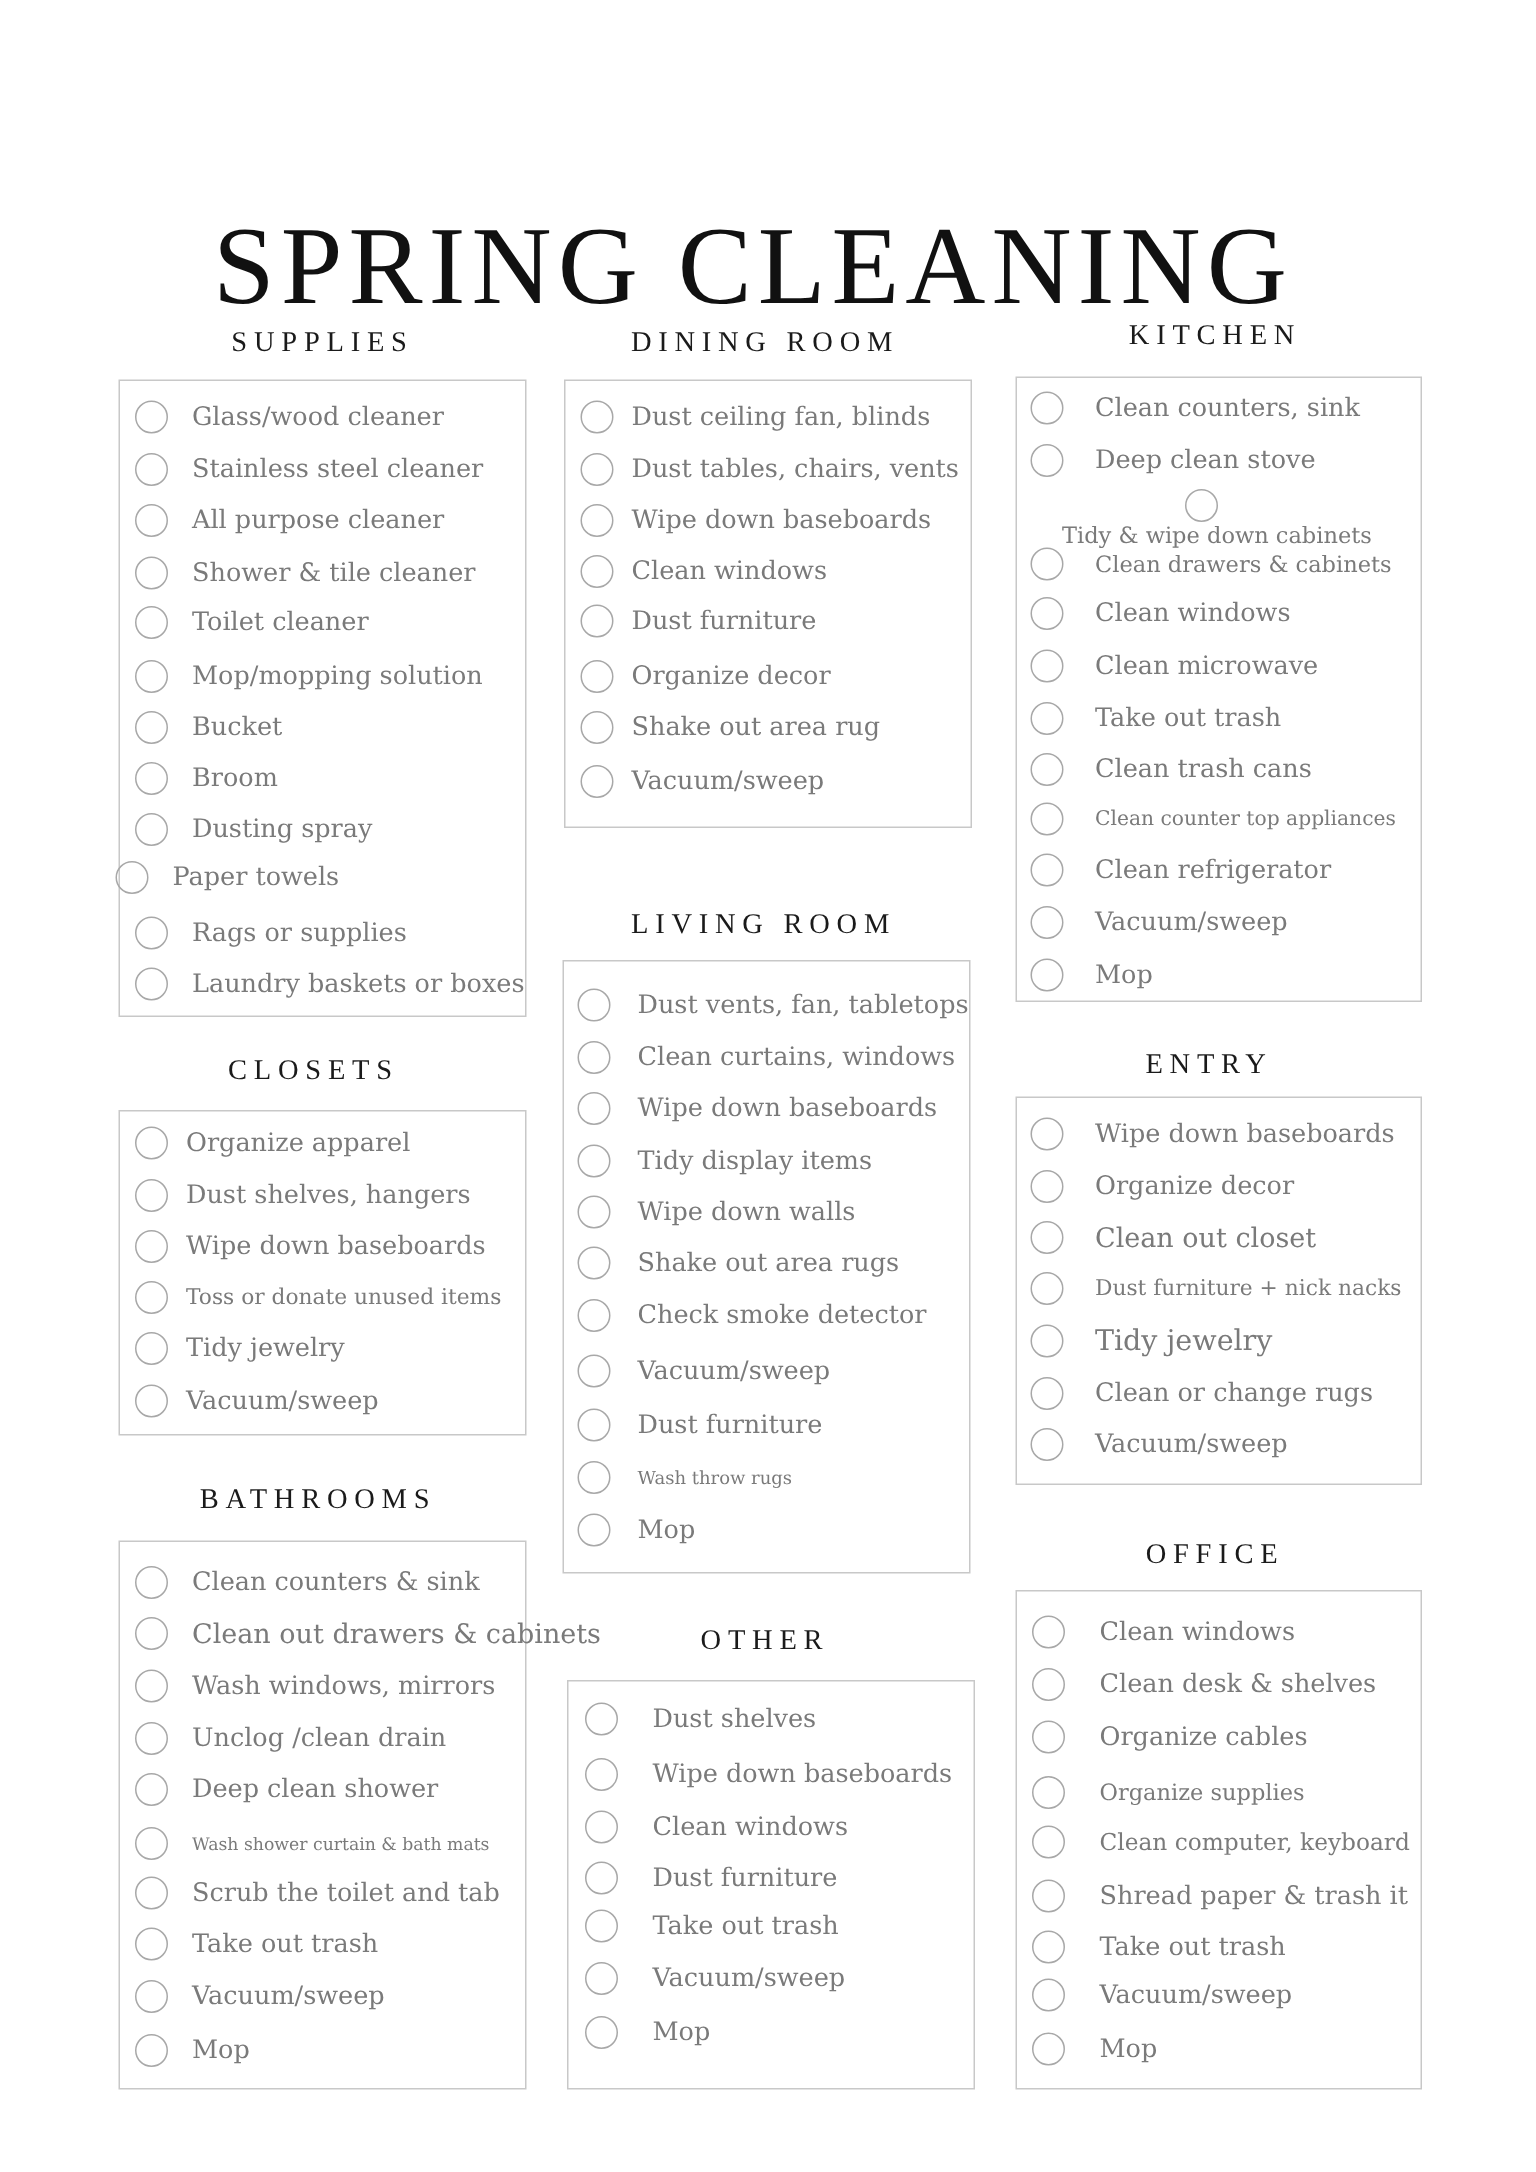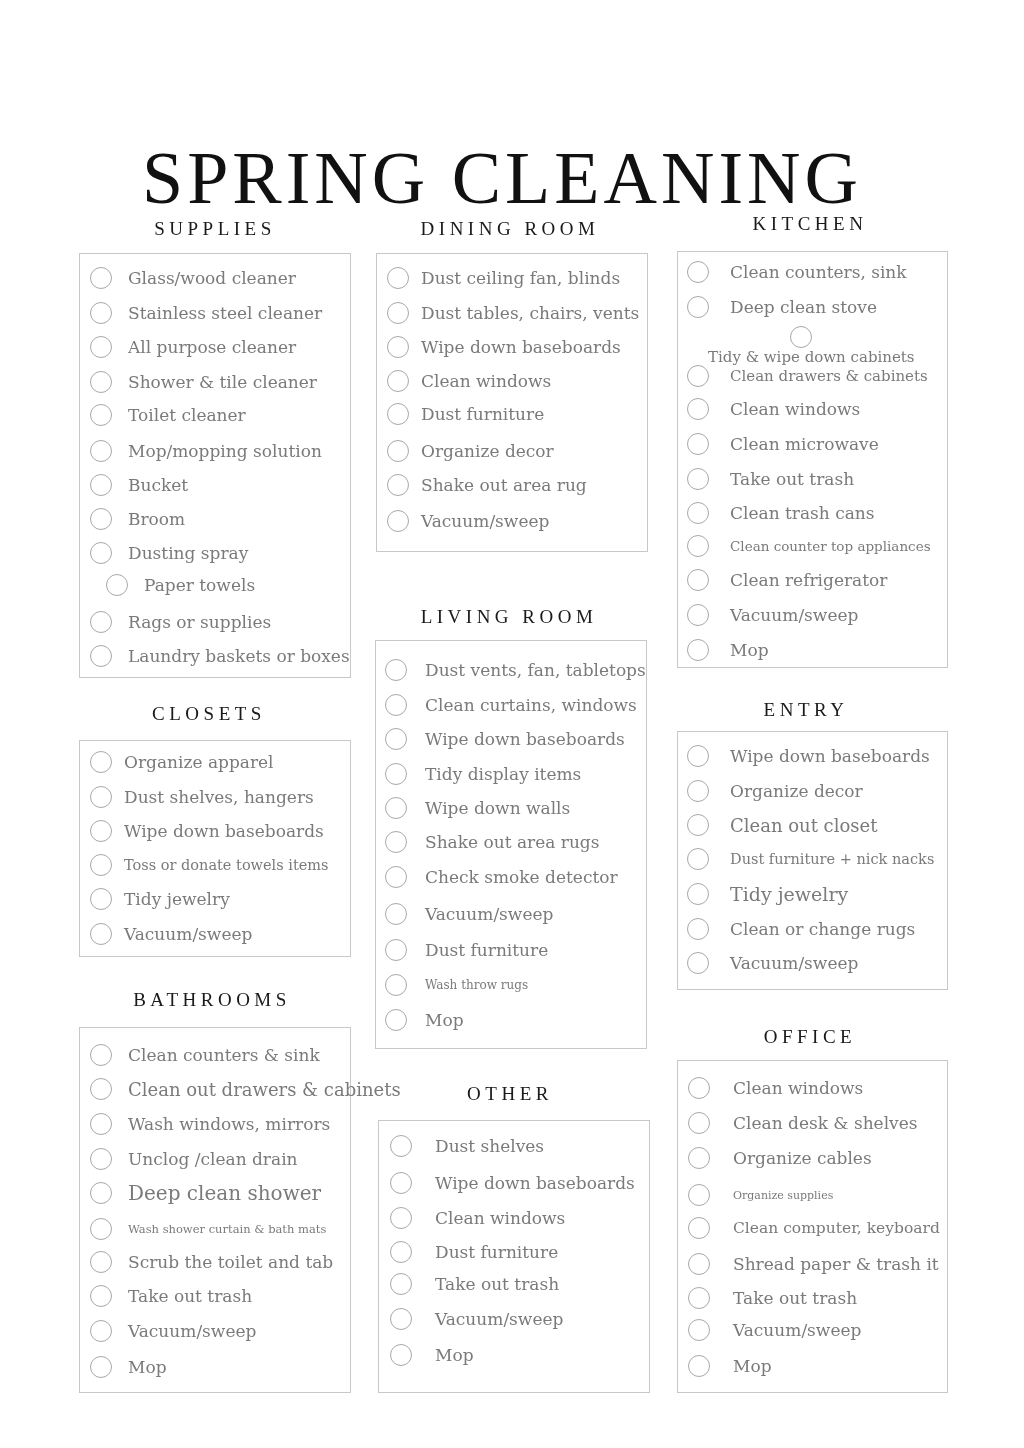--- a/index.html
+++ b/index.html
@@ -53,21 +53,21 @@
       <span class="label" style="margin-left: 16px; font-size: 17px;">Bucket</span>
     </div>
     <div class="item" style="position: absolute; left: 90px; top: 504px;">
       <span class="circle"></span>
       <span class="label" style="margin-left: 16px; font-size: 17px;">Broom</span>
     </div>
     <div class="item" style="position: absolute; left: 90px; top: 538px;">
       <span class="circle"></span>
       <span class="label" style="margin-left: 16px; font-size: 17px;">Dusting spray</span>
     </div>
-    <div class="item" style="position: absolute; left: 106px; top: 570px;">
+    <div class="item" style="position: absolute; left: 77px; top: 570px;">
       <span class="circle"></span>
       <span class="label" style="margin-left: 16px; font-size: 17px;">Paper towels</span>
     </div>
     <div class="item" style="position: absolute; left: 90px; top: 607px;">
       <span class="circle"></span>
       <span class="label" style="margin-left: 16px; font-size: 17px;">Rags or supplies</span>
     </div>
     <div class="item" style="position: absolute; left: 90px; top: 641px;">
       <span class="circle"></span>
       <span class="label" style="margin-left: 16px; font-size: 17px;">Laundry baskets or boxes</span>
@@ -81,21 +81,21 @@
     <div class="item" style="position: absolute; left: 90px; top: 782px;">
       <span class="circle"></span>
       <span class="label" style="margin-left: 12px; font-size: 17px;">Dust shelves, hangers</span>
     </div>
     <div class="item" style="position: absolute; left: 90px; top: 816px;">
       <span class="circle"></span>
       <span class="label" style="margin-left: 12px; font-size: 17px;">Wipe down baseboards</span>
     </div>
     <div class="item" style="position: absolute; left: 90px; top: 850px;">
       <span class="circle"></span>
-      <span class="label" style="margin-left: 12px; font-size: 14.5px;">Toss or donate towels items</span>
+      <span class="label" style="margin-left: 12px; font-size: 14.5px;">Toss or donate unused items</span>
     </div>
     <div class="item" style="position: absolute; left: 90px; top: 884px;">
       <span class="circle"></span>
       <span class="label" style="margin-left: 12px; font-size: 17px;">Tidy jewelry</span>
     </div>
     <div class="item" style="position: absolute; left: 90px; top: 919px;">
       <span class="circle"></span>
       <span class="label" style="margin-left: 12px; font-size: 17px;">Vacuum/sweep</span>
     </div>
     <div class="heading" style="left: 79px; top: 989px; width: 266px;">BATHROOMS</div>
@@ -111,21 +111,21 @@
     <div class="item" style="position: absolute; left: 90px; top: 1109px;">
       <span class="circle"></span>
       <span class="label" style="margin-left: 16px; font-size: 17px;">Wash windows, mirrors</span>
     </div>
     <div class="item" style="position: absolute; left: 90px; top: 1144px;">
       <span class="circle"></span>
       <span class="label" style="margin-left: 16px; font-size: 17px;">Unclog /clean drain</span>
     </div>
     <div class="item" style="position: absolute; left: 90px; top: 1178px;">
       <span class="circle"></span>
-      <span class="label" style="margin-left: 16px; font-size: 20px;">Deep clean shower</span>
+      <span class="label" style="margin-left: 16px; font-size: 17px;">Deep clean shower</span>
     </div>
     <div class="item" style="position: absolute; left: 90px; top: 1214px;">
       <span class="circle"></span>
       <span class="label" style="margin-left: 16px; font-size: 11.5px;">Wash shower curtain &amp; bath mats</span>
     </div>
     <div class="item" style="position: absolute; left: 90px; top: 1247px;">
       <span class="circle"></span>
       <span class="label" style="margin-left: 16px; font-size: 17px;">Scrub the toilet and tab</span>
     </div>
     <div class="item" style="position: absolute; left: 90px; top: 1281px;">
@@ -339,21 +339,21 @@
     <div class="item" style="position: absolute; left: 688px; top: 1108px;">
       <span class="circle"></span>
       <span class="label" style="margin-left: 23px; font-size: 17px;">Clean desk &amp; shelves</span>
     </div>
     <div class="item" style="position: absolute; left: 688px; top: 1143px;">
       <span class="circle"></span>
       <span class="label" style="margin-left: 23px; font-size: 17px;">Organize cables</span>
     </div>
     <div class="item" style="position: absolute; left: 688px; top: 1180px;">
       <span class="circle"></span>
-      <span class="label" style="margin-left: 23px; font-size: 11px;">Organize supplies</span>
+      <span class="label" style="margin-left: 23px; font-size: 15px;">Organize supplies</span>
     </div>
     <div class="item" style="position: absolute; left: 688px; top: 1213px;">
       <span class="circle"></span>
       <span class="label" style="margin-left: 23px; font-size: 15.5px;">Clean computer, keyboard</span>
     </div>
     <div class="item" style="position: absolute; left: 688px; top: 1249px;">
       <span class="circle"></span>
       <span class="label" style="margin-left: 23px; font-size: 17px;">Shread paper &amp; trash it</span>
     </div>
     <div class="item" style="position: absolute; left: 688px; top: 1283px;">

